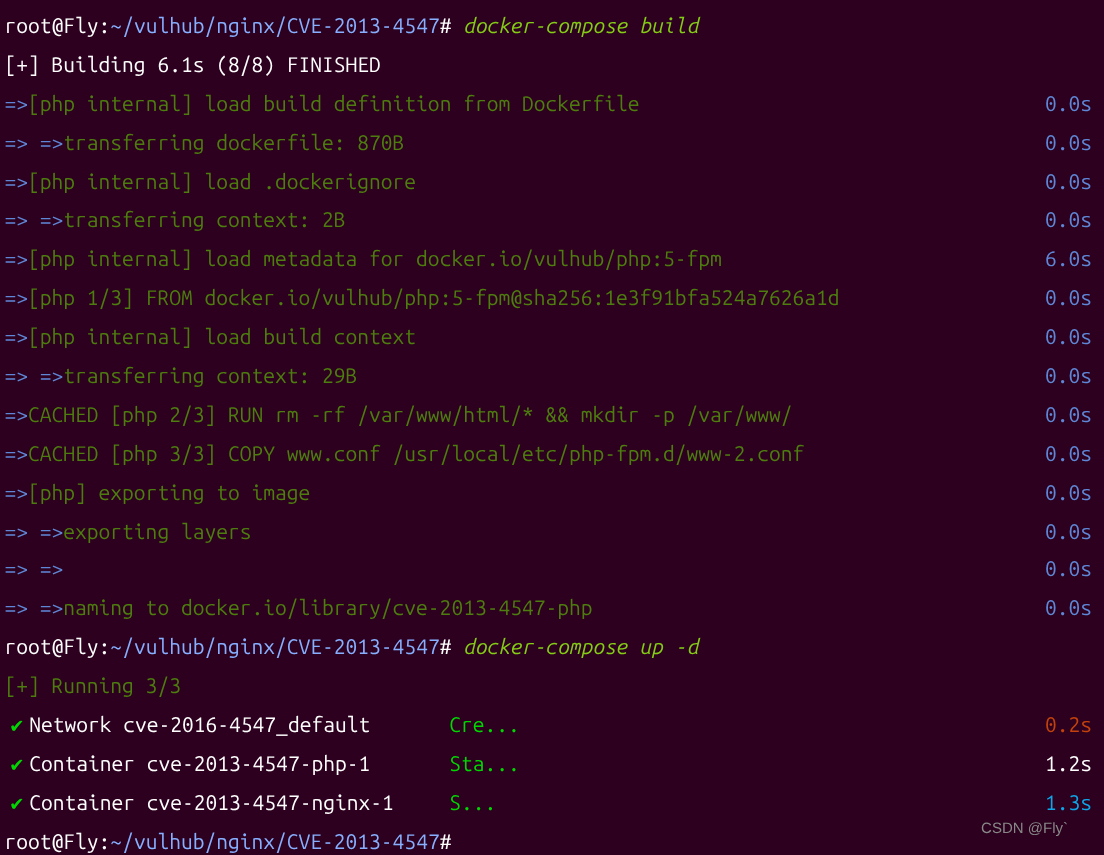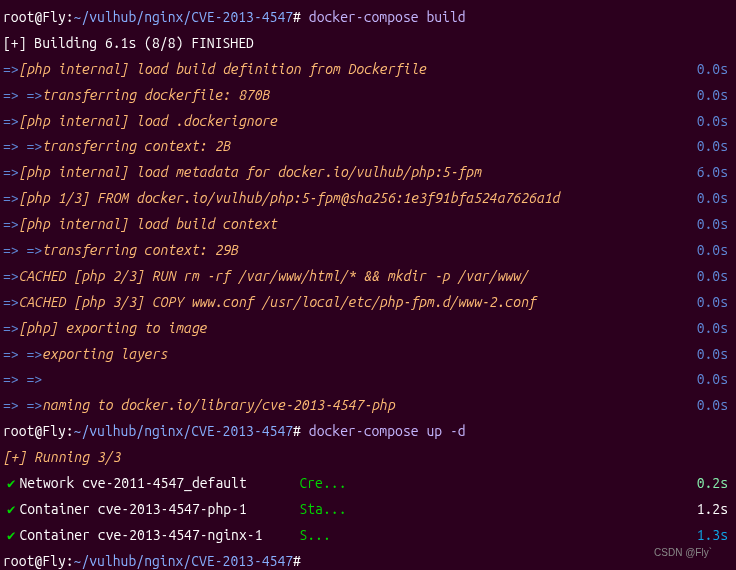--- a/index.html
+++ b/index.html
@@ -27,31 +27,31 @@
     .user-host {
       color: #ffffff;
     }
     .tilde {
       color: #87afff;
     }
     .prompt-hash {
       color: #ffffff;
     }
     .command {
-      color: #c4b5fd;
+      color: #84cc16;
+      font-style: italic;
     }
     .white-text {
       color: #ffffff;
     }
     .arrow-blue {
       color: #5f87d7;
     }
     .blue-text {
-      color: #fdba74;
-      font-style: italic;
+      color: #4d7c0f;
     }
     .time-right {
       margin-left: auto;
       color: #5f87d7;
       padding-right: 5px;
     }
     .checkmark {
       color: #00d700;
       margin: 0 4px;
     }
@@ -172,23 +172,23 @@
   <span class="command">docker-compose up -d</span>
 </div>
 
 <div class="line">
   <span class="blue-text">[+] Running 3/3</span>
 </div>
 
 <div id="run-steps-container">
     <div class="line">
       <span class="checkmark">✔</span>
-      <span class="white-text status-col">Network cve-2011-4547_default</span>
+      <span class="white-text status-col">Network cve-2016-4547_default</span>
       <span class="green-text status-text-col">Cre...</span>
-      <span class="time-right" style="color: #86efac; text-align: center;">0.2s</span>
+      <span class="time-right" style="color: #c2410c; text-align: center;">0.2s</span>
     </div>
     <div class="line">
       <span class="checkmark">✔</span>
       <span class="white-text status-col">Container cve-2013-4547-php-1</span>
       <span class="green-text status-text-col">Sta...</span>
       <span class="time-right" style="color: rgb(255, 255, 255); text-align: right;">1.2s</span>
     </div>
     <div class="line">
       <span class="checkmark">✔</span>
       <span class="white-text status-col">Container cve-2013-4547-nginx-1</span>

